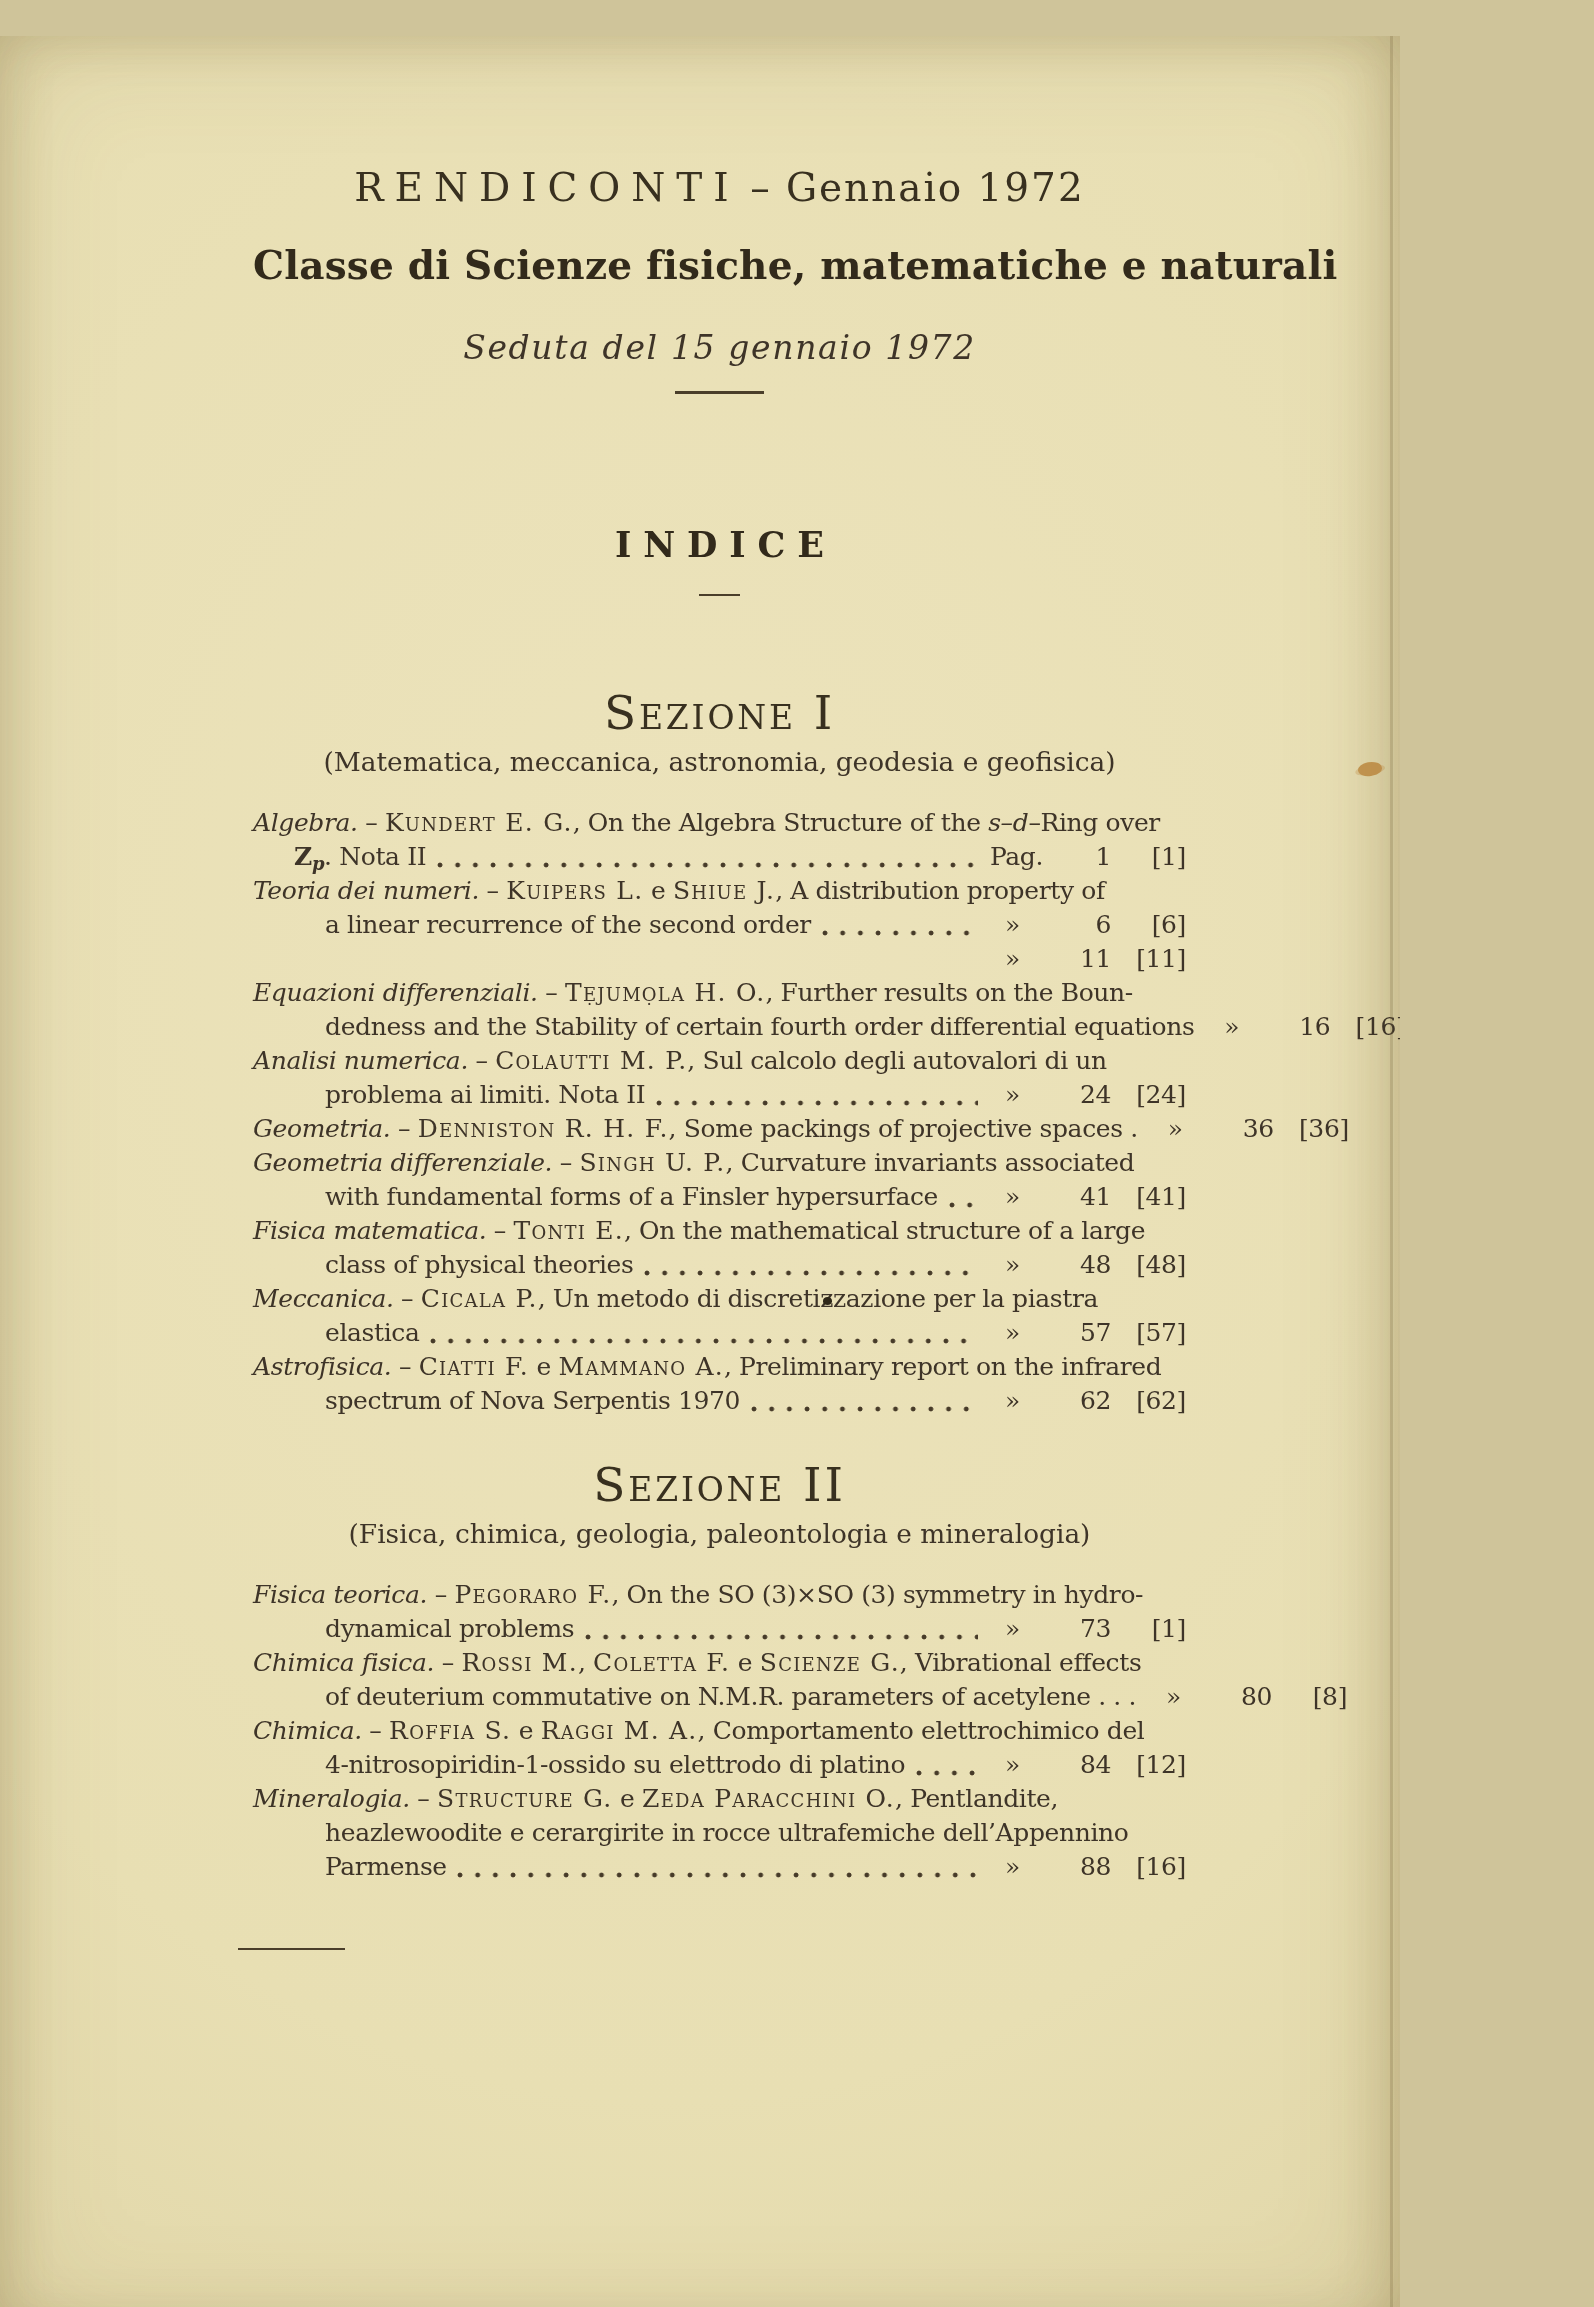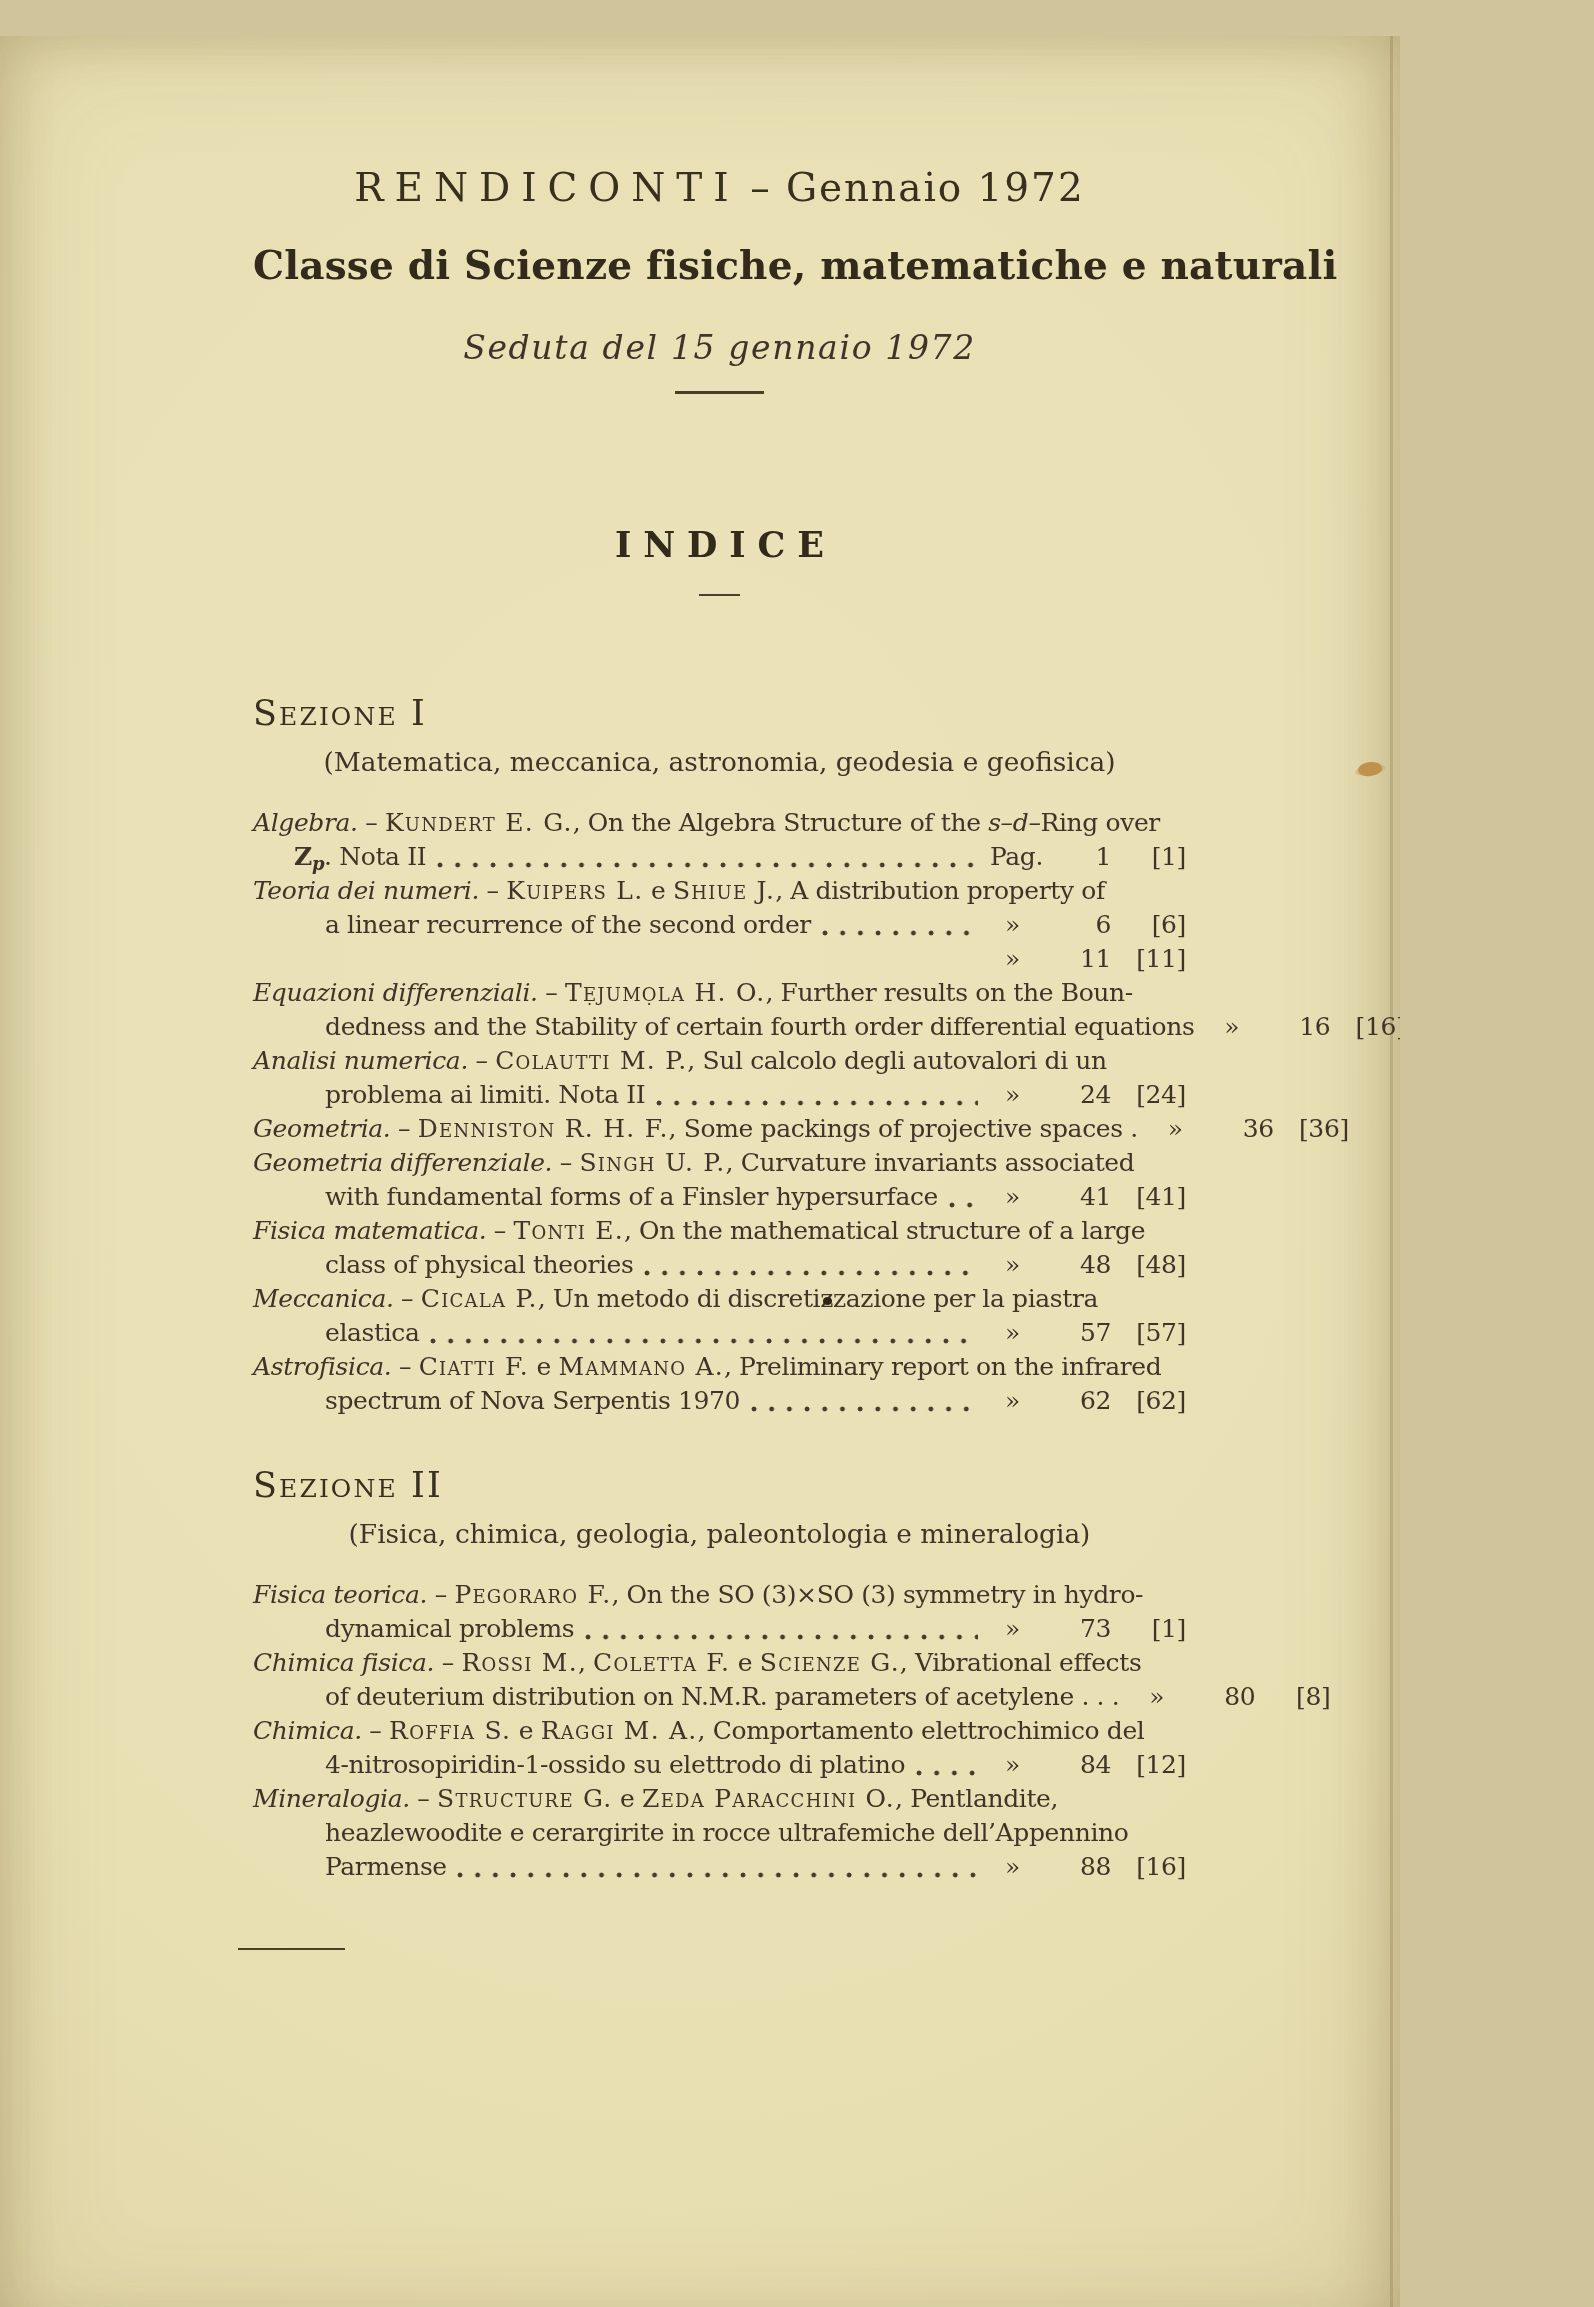--- a/index.html
+++ b/index.html
@@ -26,21 +26,21 @@
   .masthead{text-align:center;font-size:39px;line-height:47px;color:#38301f;white-space:nowrap;}
   .mast-name{letter-spacing:.28em;}
   .mast-issue{letter-spacing:.05em;margin-left:10.6px;}
   .class-title{margin-top:30px;text-align:center;font-weight:bold;font-size:39px;line-height:48px;letter-spacing:.005em;color:#322a1b;white-space:nowrap;}
   .session{margin-top:38px;text-align:center;font-style:italic;font-size:33px;line-height:41px;letter-spacing:.05em;}
   .rule{background:#4a3e2a;}
   .rule-session{width:89px;height:3px;margin:22.6px auto 0;}
   .indice{margin-top:130px;text-align:center;font-weight:bold;font-size:35px;line-height:41px;letter-spacing:.34em;text-indent:.34em;color:#322a1b;}
   .rule-indice{width:41px;height:2.3px;margin:29px auto 0;}
 
-  .section-heading{margin-top:48px;font-variant:small-caps;font-size:35px;line-height:38px;letter-spacing:.06em;color:#38301f;}
+  .section-heading{margin-top:48px;text-align:center;font-variant:small-caps;font-size:47px;line-height:38px;letter-spacing:.06em;color:#38301f;}
   #sections section:first-of-type .section-heading{margin-top:98px;}
   .section-subheading{margin-top:12px;text-align:center;font-size:26.4px;line-height:35px;}
   .entries{margin-top:27px;}
   .line{height:34px;line-height:34px;font-size:25px;letter-spacing:-0.015em;white-space:nowrap;}
   .line.ind1{padding-left:41px;}
   .line.ind2{padding-left:72px;}
   .line.last{display:flex;}
   .ltext{flex:0 0 auto;}
   .leader{
     flex:1 1 auto;min-width:22.6px;margin:0 12px 0 10.6px;height:34px;
@@ -197,21 +197,21 @@
               <span class="ltext"><span class="seg-r">dynamical problems</span></span>
               <span class="leader"></span>
               <span class="col ref ditto">»</span>
               <span class="col num">73</span>
               <span class="col bracket">[1]</span>
             </div>
           </div>
           <div class="entry">
             <div class="line ind0"><span class="ltext"><span class="seg-i">Chimica fisica.</span><span class="seg-r"> – </span><span class="seg-sc">Rossi M.</span><span class="seg-r">, </span><span class="seg-sc">Coletta F.</span><span class="seg-r"> e </span><span class="seg-sc">Scienze G.</span><span class="seg-r">, Vibrational effects</span></span></div>
             <div class="line ind2 last">
-              <span class="ltext"><span class="seg-r">of deuterium distribution on N.M.R. parameters of acetylene . . .</span></span>
+              <span class="ltext"><span class="seg-r">of deuterium commutative on N.M.R. parameters of acetylene . . .</span></span>
               <span class="spacer"></span>
               <span class="col ref ditto">»</span>
               <span class="col num">80</span>
               <span class="col bracket">[8]</span>
             </div>
           </div>
           <div class="entry">
             <div class="line ind0"><span class="ltext"><span class="seg-i">Chimica.</span><span class="seg-r"> – </span><span class="seg-sc">Roffia S.</span><span class="seg-r"> e </span><span class="seg-sc">Raggi M. A.</span><span class="seg-r">, Comportamento elettrochimico del</span></span></div>
             <div class="line ind2 last">
               <span class="ltext"><span class="seg-r">4-nitrosopiridin-1-ossido su elettrodo di platino</span></span>

